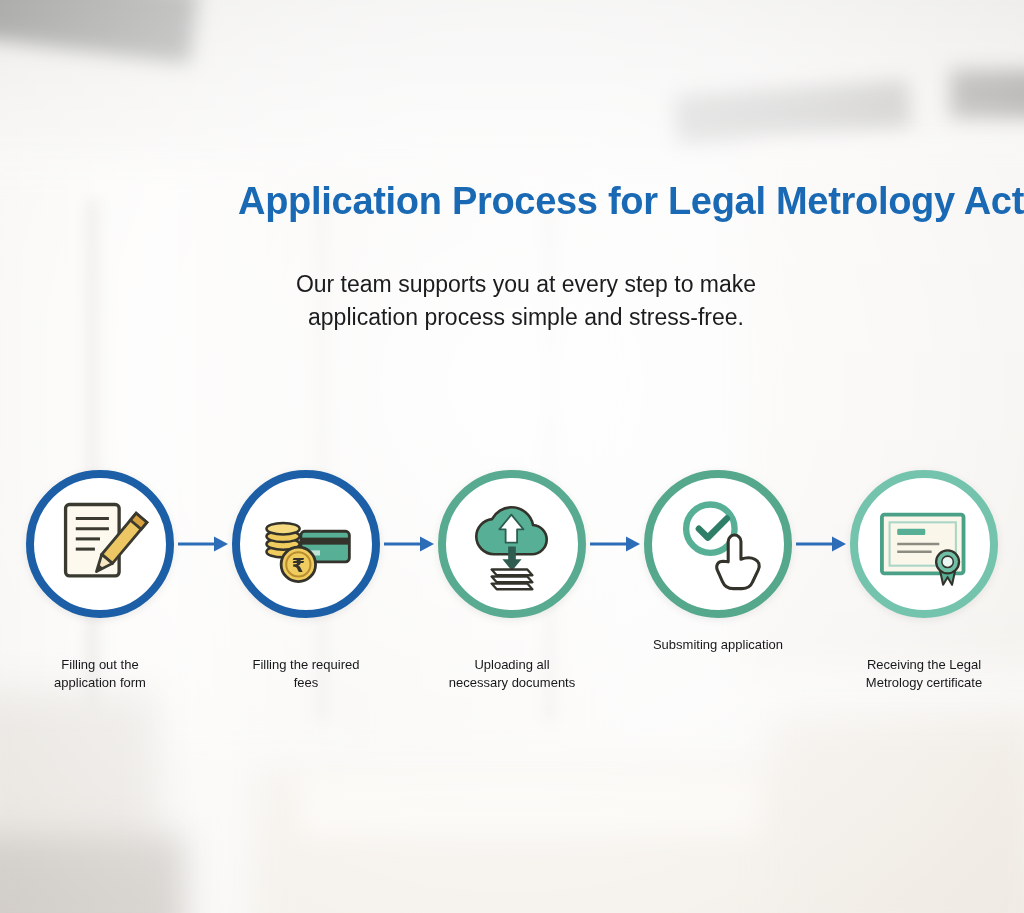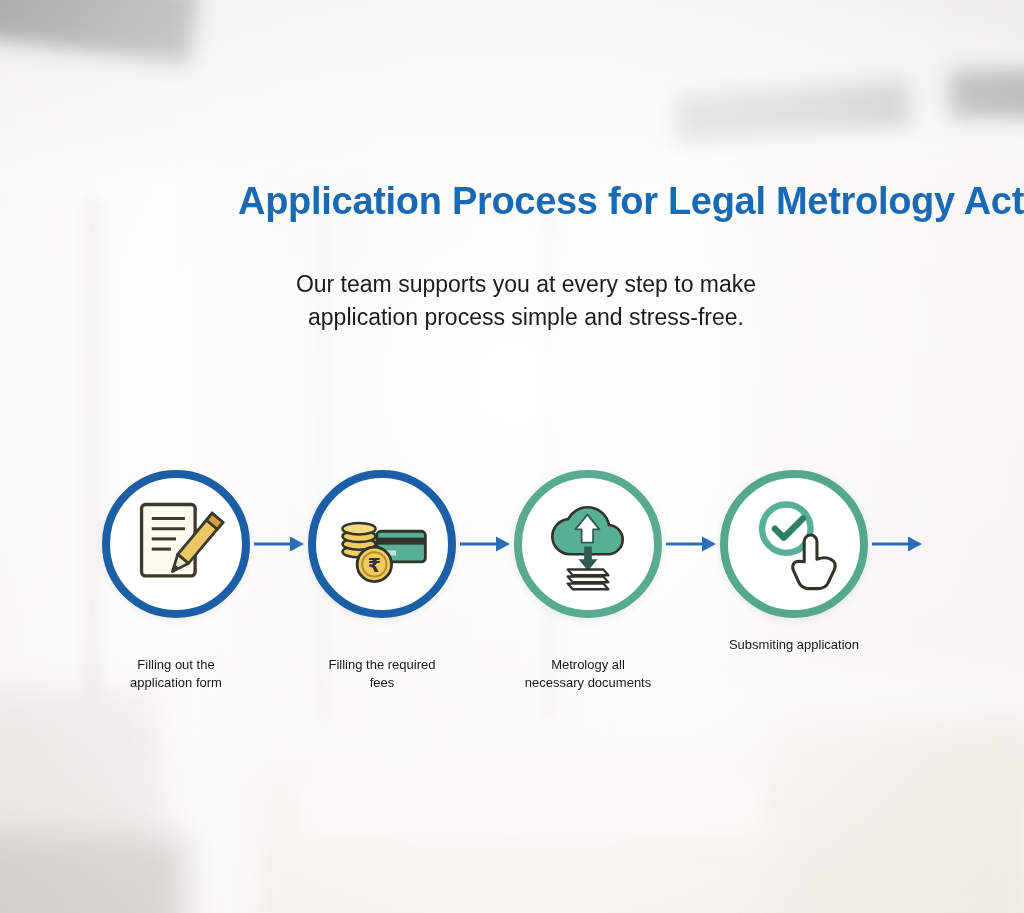--- a/index.html
+++ b/index.html
@@ -169,21 +169,21 @@
             <path transform="translate(12,2) scale(2.3)" d="M19.35 10.04A7.49 7.49 0 0 0 12 4C9.11 4 6.6 5.64 5.35 8.04A5.994 5.994 0 0 0 0 14c0 3.31 2.69 6 6 6h13c2.76 0 5-2.24 5-5 0-2.64-2.05-4.78-4.65-4.96z" fill="#57b096" stroke="#33332b" stroke-width="0.9"></path>
             <polygon points="39.5,17 49,28.5 44,28.5 44,39 35,39 35,28.5 30,28.5" fill="#ffffff" stroke="#2e5c50" stroke-width="1.4" stroke-linejoin="round"></polygon>
             <polygon points="37,42 43,42 43,52 47.5,52 40,61 32.5,52 37,52" fill="#2e5c50"></polygon>
             <g fill="#ffffff" stroke="#33332b" stroke-width="1.8" stroke-linejoin="round">
               <polygon points="24,60 52,60 56,64.5 28,64.5"></polygon>
               <polygon points="24,65.5 52,65.5 56,70 28,70"></polygon>
               <polygon points="24,71 52,71 56,75.5 28,75.5"></polygon>
             </g>
           </svg>
         </div>
-        <div class="label">Metrology all necessary documents</div>
+        <div class="label">Uploading all necessary documents</div>
       </div>
 
       <svg class="arrow" viewBox="0 0 54 22" style="color: rgb(45, 109, 183);">
         <line x1="2" y1="11" x2="40" y2="11" stroke="currentColor" stroke-width="2.8"></line>
         <polygon points="38,3.5 52,11 38,18.5" fill="currentColor"></polygon>
       </svg>
 
       <div class="step step-4">
         <div class="ring" style="border-color: rgb(85, 168, 140);">
           <svg viewBox="0 0 80 80">
@@ -193,16 +193,31 @@
           </svg>
         </div>
         <div class="label">Subsmiting application</div>
       </div>
 
       <svg class="arrow" viewBox="0 0 54 22" style="color: rgb(45, 109, 183);">
         <line x1="2" y1="11" x2="40" y2="11" stroke="currentColor" stroke-width="2.8"></line>
         <polygon points="38,3.5 52,11 38,18.5" fill="currentColor"></polygon>
       </svg>
 
+      <div class="step step-5">
+        <div class="ring" style="border-color: rgb(116, 195, 173);">
+          <svg viewBox="0 0 80 80">
+            <rect x="7" y="17" width="64" height="46" rx="2" fill="#fbf6ea" stroke="#4aa188" stroke-width="3"></rect>
+            <rect x="13" y="23" width="52" height="34" fill="none" stroke="#a8d6c7" stroke-width="1.6"></rect>
+            <rect x="19" y="28" width="22" height="5" rx="1" fill="#57b096"></rect>
+            <line x1="19" y1="40" x2="52" y2="40" stroke="#8b8b82" stroke-width="2"></line>
+            <line x1="19" y1="46" x2="46" y2="46" stroke="#8b8b82" stroke-width="2"></line>
+            <polygon points="52,58 55,72 58.5,66 62,72 65,58" fill="#57b096" stroke="#33332b" stroke-width="1.6" stroke-linejoin="round"></polygon>
+            <circle cx="58.5" cy="54" r="9" fill="#6fbfa6" stroke="#33332b" stroke-width="1.8"></circle>
+            <circle cx="58.5" cy="54" r="4.5" fill="#eaf6f1" stroke="#33332b" stroke-width="1.2"></circle>
+          </svg>
+        </div>
+        <div class="label">Receiving the Legal Metrology certificate</div>
+      </div>
 
     </div>
   </div>
 </div>
 
 </body></html>

